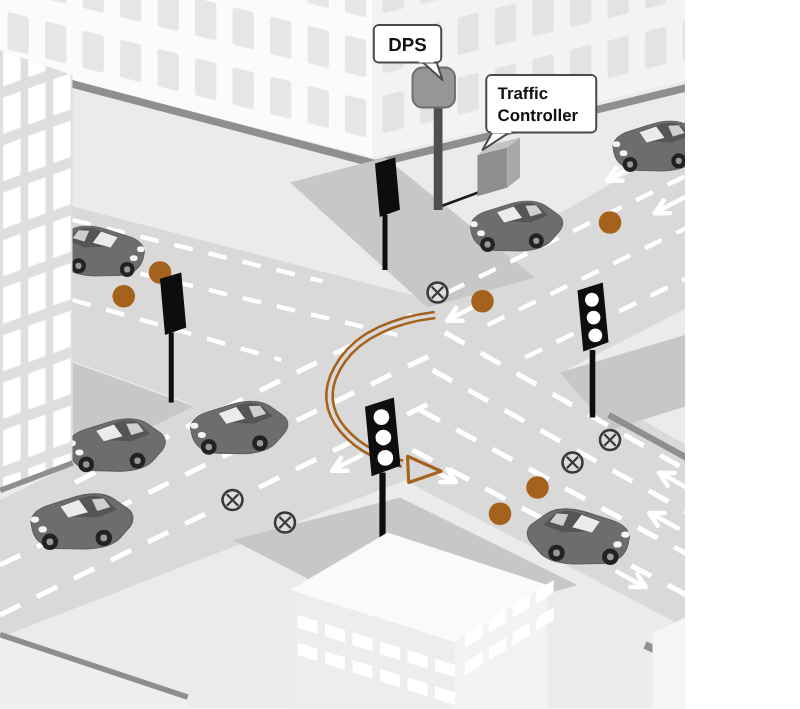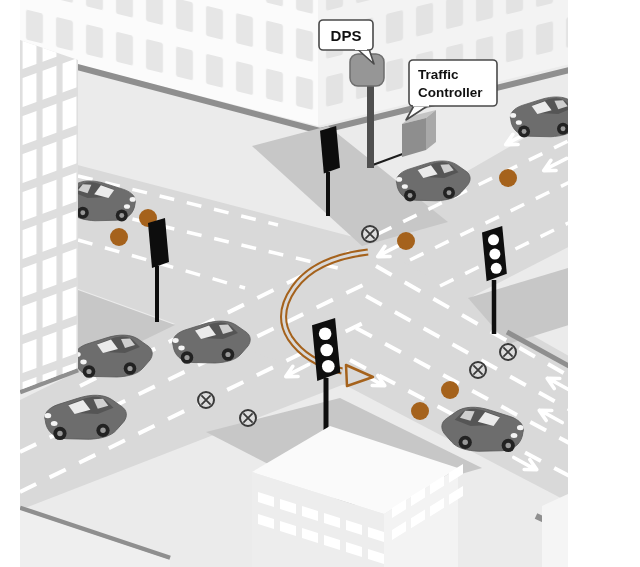--- a/index.html
+++ b/index.html
@@ -1,17 +1,17 @@
 <!DOCTYPE html>
 <html><head>
 <meta charset="utf-8">
 <style>
   html,body{margin:0;padding:0;background:#ffffff;}
   .stage{width:548px;height:567px;overflow:hidden;position:relative;
-         font-family:"Liberation Sans",sans-serif;margin-left:20px;}
+         font-family:"Liberation Sans",sans-serif;}
   svg{display:block}
   .callout-text{font-family:"Liberation Sans",sans-serif;font-weight:bold;fill:#111111;}
 </style>
 </head>
 <body>
 
 <div class="stage">
 <svg width="640" height="567" viewBox="0 0 640 567" xmlns="http://www.w3.org/2000/svg">
   <defs>
 

